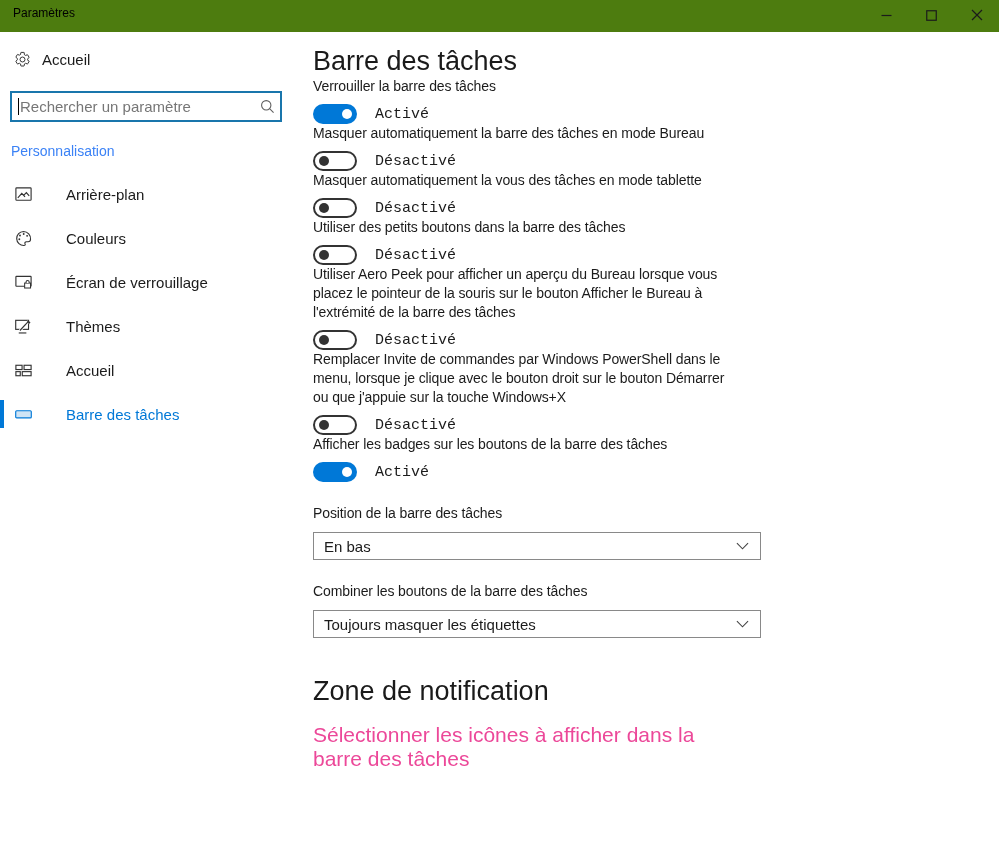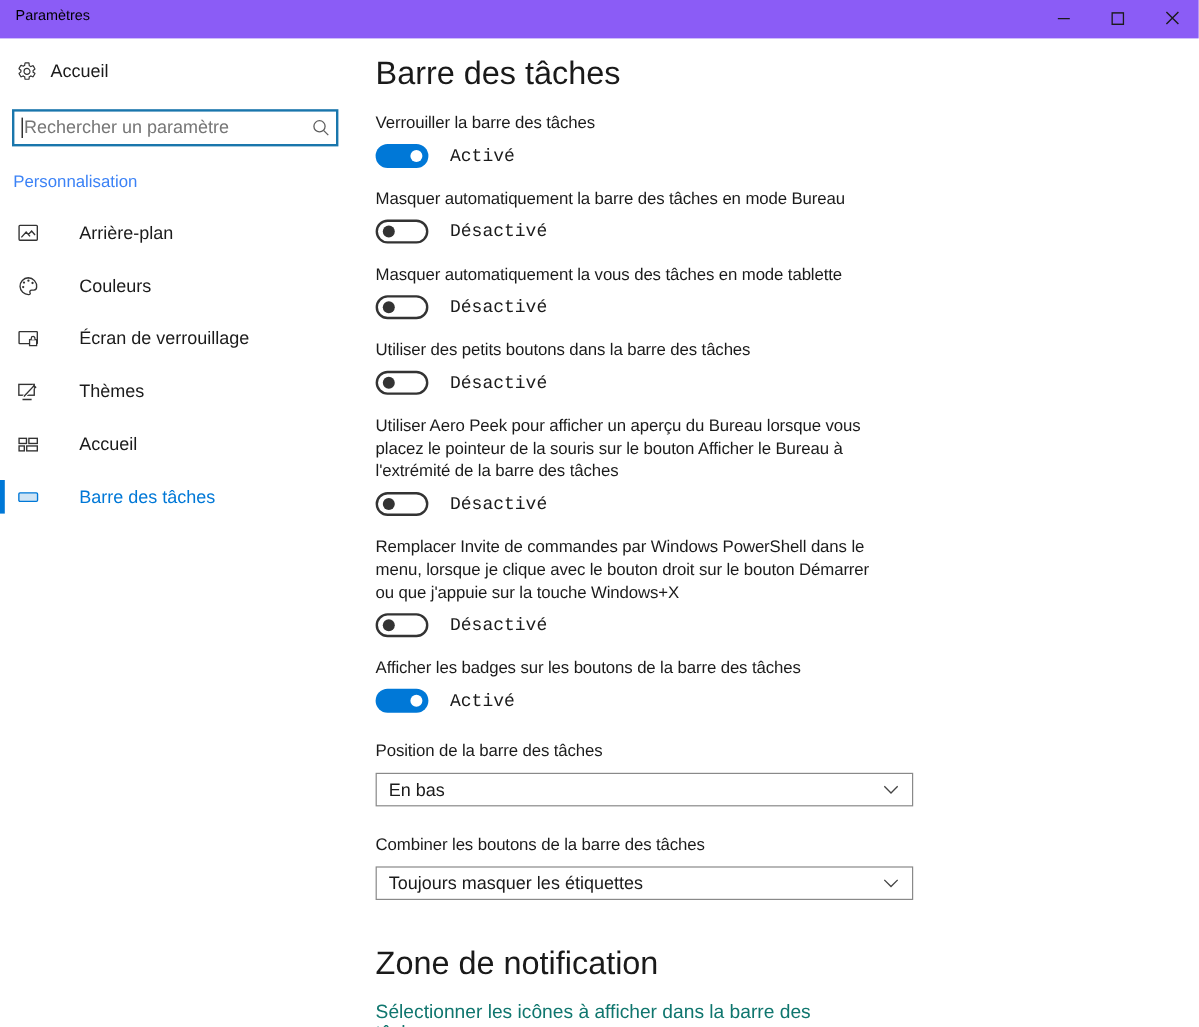--- a/index.html
+++ b/index.html
@@ -2,21 +2,21 @@
 <html><head>
 <meta charset="utf-8">
 <style>
   * { margin:0; padding:0; box-sizing:border-box; }
   html,body { width:999px; height:856px; }
   body {
     position:relative; background:#ffffff; overflow:hidden;
     font-family:"Liberation Sans", sans-serif; color:#1b1b1b;
   }
   
-  .titlebar { position:absolute; top:0; left:0; right:0; height:32px; background:#8b5cf6; }
+  .titlebar { position:absolute; top:0; left:0; right:0; height:32px; background:#4d7c0f; }
   .win-title { position:absolute; left:13px; top:6px; font-size:12px; color:#000; }
   .caption-buttons { position:absolute; right:0; top:0; display:flex; }
   .cap-btn { width:45px; height:30px; background:none; border:none; display:flex; align-items:center; justify-content:center; cursor:pointer; }
   .cap-btn svg { display:block; }
   
   .sidebar { position:absolute; left:0; top:32px; width:292px; }
   .home-item { display:flex; align-items:center; height:38px; padding-left:14px; margin-top:8px; cursor:pointer; }
   .home-item .ic { width:17px; height:17px; display:flex; }
   .home-item .lbl { margin-left:11px; font-size:15px; }
   .searchbox { position:relative; margin:13px 10px 0 10px; height:31px; border:2px solid #1976ac; background:#fff; display:flex; align-items:center; }
@@ -27,33 +27,33 @@
   .section-label { margin:21px 0 0 11px; font-size:14px; color:#3b82f6; }
   .nav { margin-top:13px; }
   .nav-item { position:relative; display:flex; align-items:center; height:44px; padding-left:14px; cursor:pointer;gap:24px; }
   .nav-item .ic { width:19px; height:19px; display:flex; align-items:center; }
   .nav-item .lbl { margin-left:9px; font-size:15px; }
   .nav-item.selected .lbl { color:#0078d7; }
   .nav-item.selected::before { content:""; position:absolute; left:0; top:8px; bottom:8px; width:4px; background:#0078d7; }
   
   .main { position:absolute; left:313px; top:32px; width:412px; }
   h1.page-title { margin-top:13px; font-size:27px; font-weight:300; line-height:32px; color:#1a1a1a; letter-spacing:0; }
-  .group { margin-top:16px; }
+  .group { }
   .glabel { font-size:14px; letter-spacing:-0.1px; line-height:19px; color:#1b1b1b; max-width:414px; }
   .trow { display:flex; align-items:center; margin-top:8px; height:20px; }
   .toggle { position:relative; width:44px; height:20px; border-radius:10px; cursor:pointer; flex:0 0 auto; }
   .toggle.on { background:#0078d7; }
   .toggle.on .knob { position:absolute; right:5px; top:5px; width:10px; height:10px; border-radius:50%; background:#fff; }
   .toggle.off { border:2px solid #333; background:#fff; }
   .toggle.off .knob { position:absolute; left:4px; top:3px; width:10px; height:10px; border-radius:50%; background:#333; }
   .status { margin-left:18px; font-size:15px;font-family:Liberation Mono, monospace; }
   .group.dd { margin-top:22px; }
   .dropdown { margin-top:9px; width:448px; height:28px; border:1px solid #898989; background:#fff; display:flex; align-items:center; justify-content:space-between; padding:0 11px 0 10px; font-size:15px; cursor:pointer; }
   h2.section-title { margin-top:38px; font-size:27px; font-weight:300; color:#1a1a1a; }
-  a.notif-link { display:inline-block; margin-top:16px; font-size:16px; color:#0f766e; text-decoration:none; cursor:pointer; }
+  a.notif-link { display:inline-block; margin-top:16px; font-size:21px; color:#ec4899; text-decoration:none; cursor:pointer; }
 </style>
 </head>
 <body>
 
 <div class="titlebar">
   <span class="win-title">Paramètres</span>
   <div class="caption-buttons">
     <button class="cap-btn">
       <svg width="11" height="11" viewBox="0 0 11 11">
           <line x1="0.5" y1="5.5" x2="10.5" y2="5.5" stroke="#1b1b1b" stroke-width="1.2"></line>

